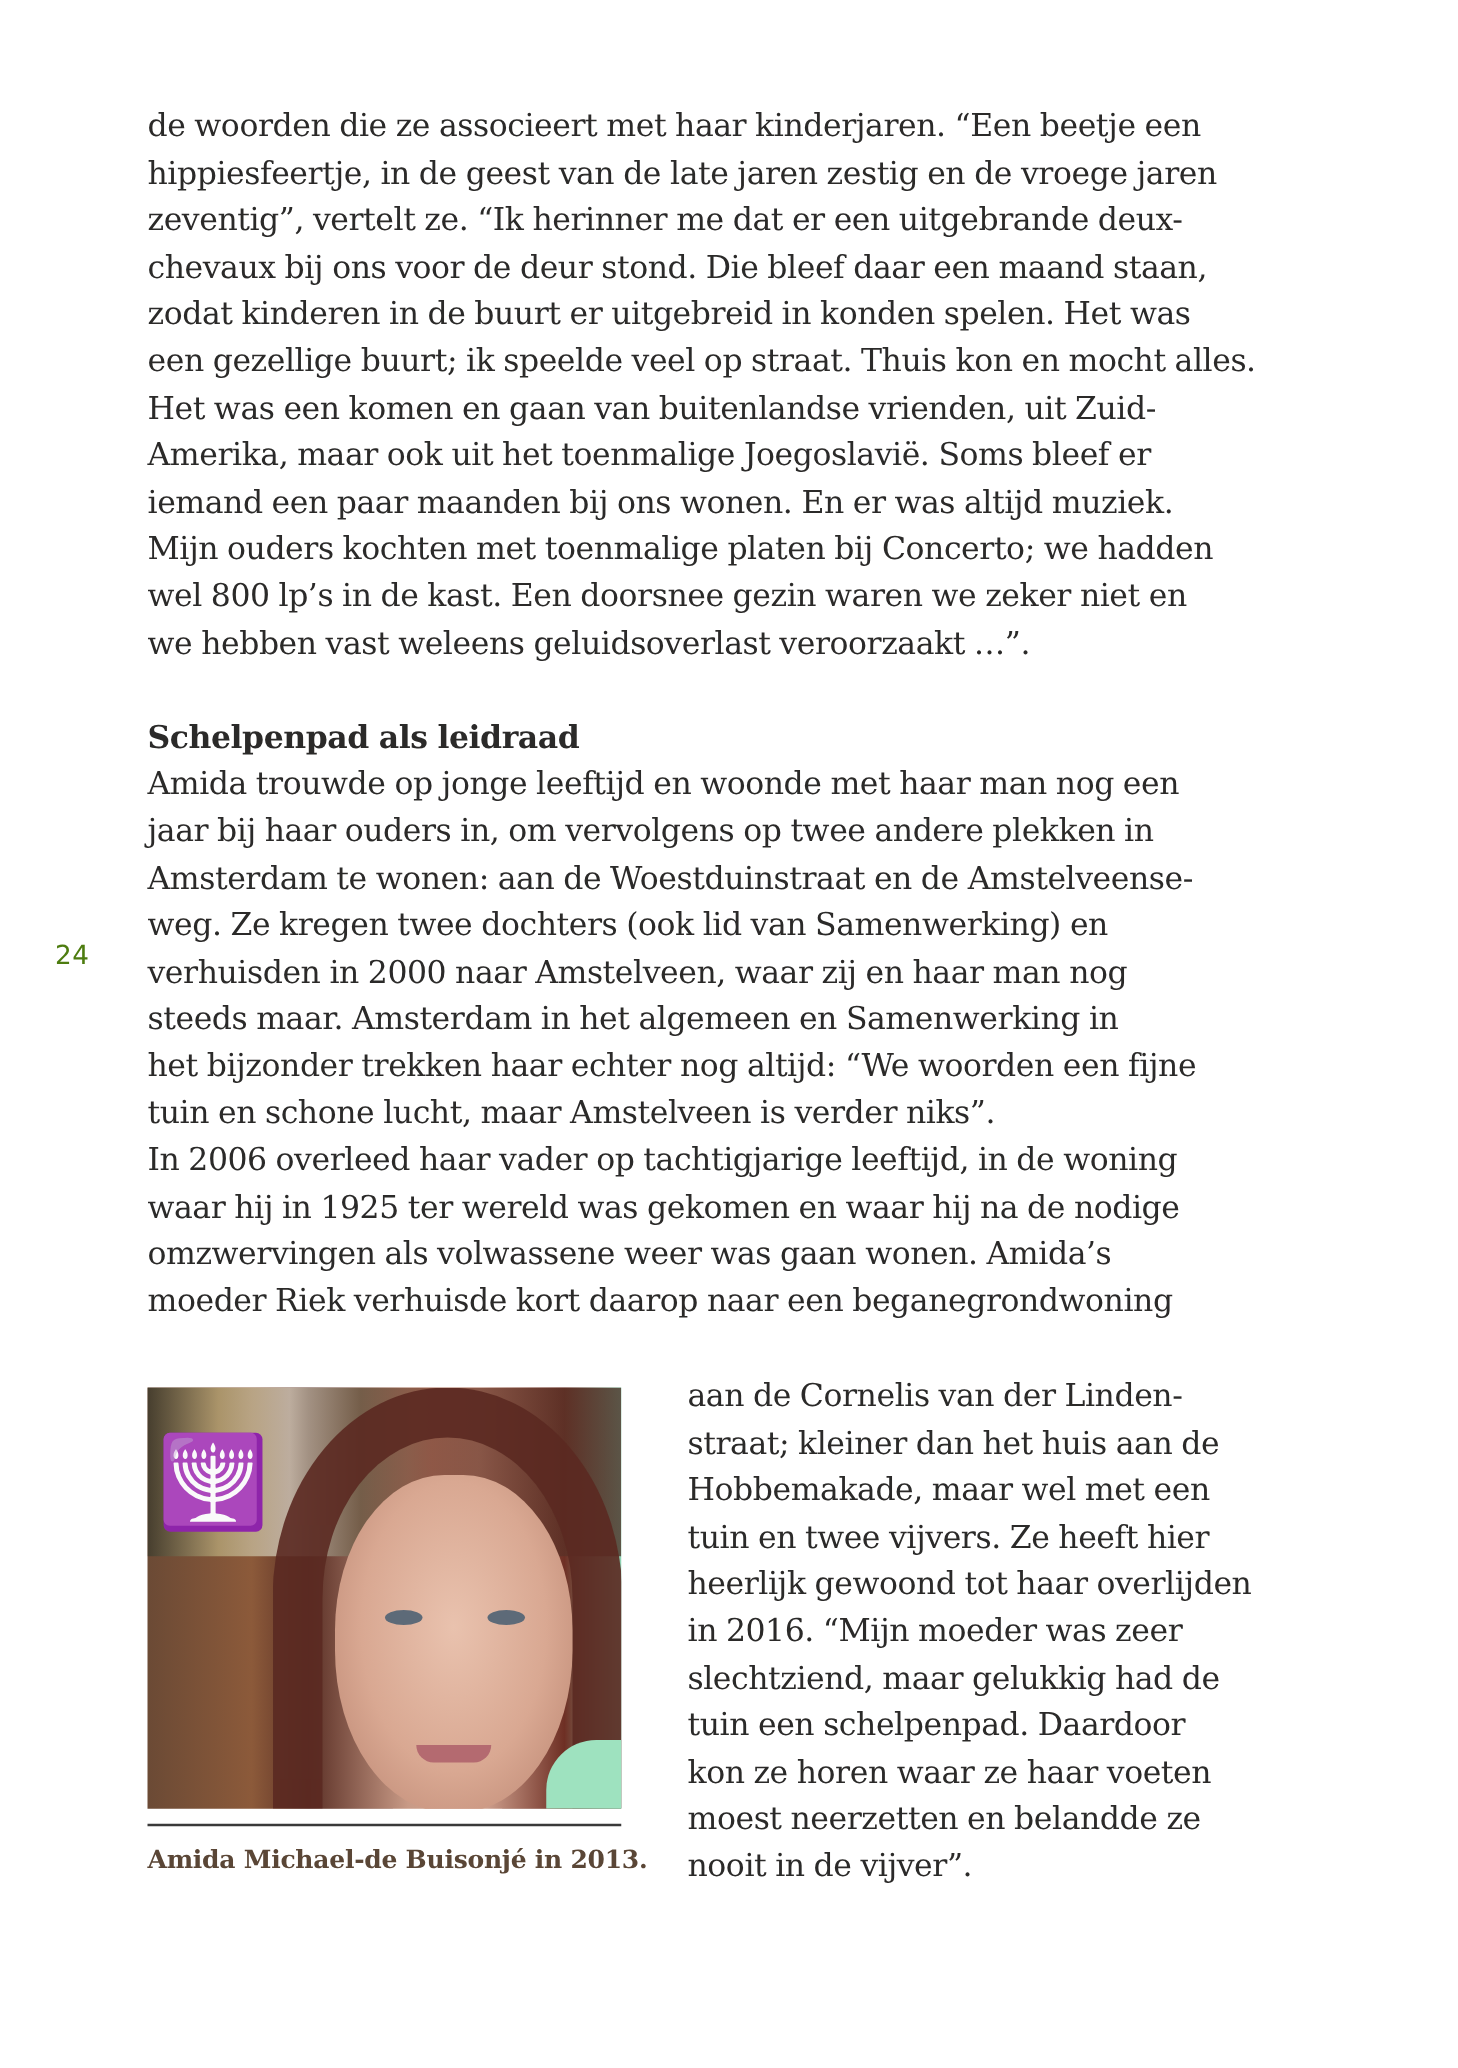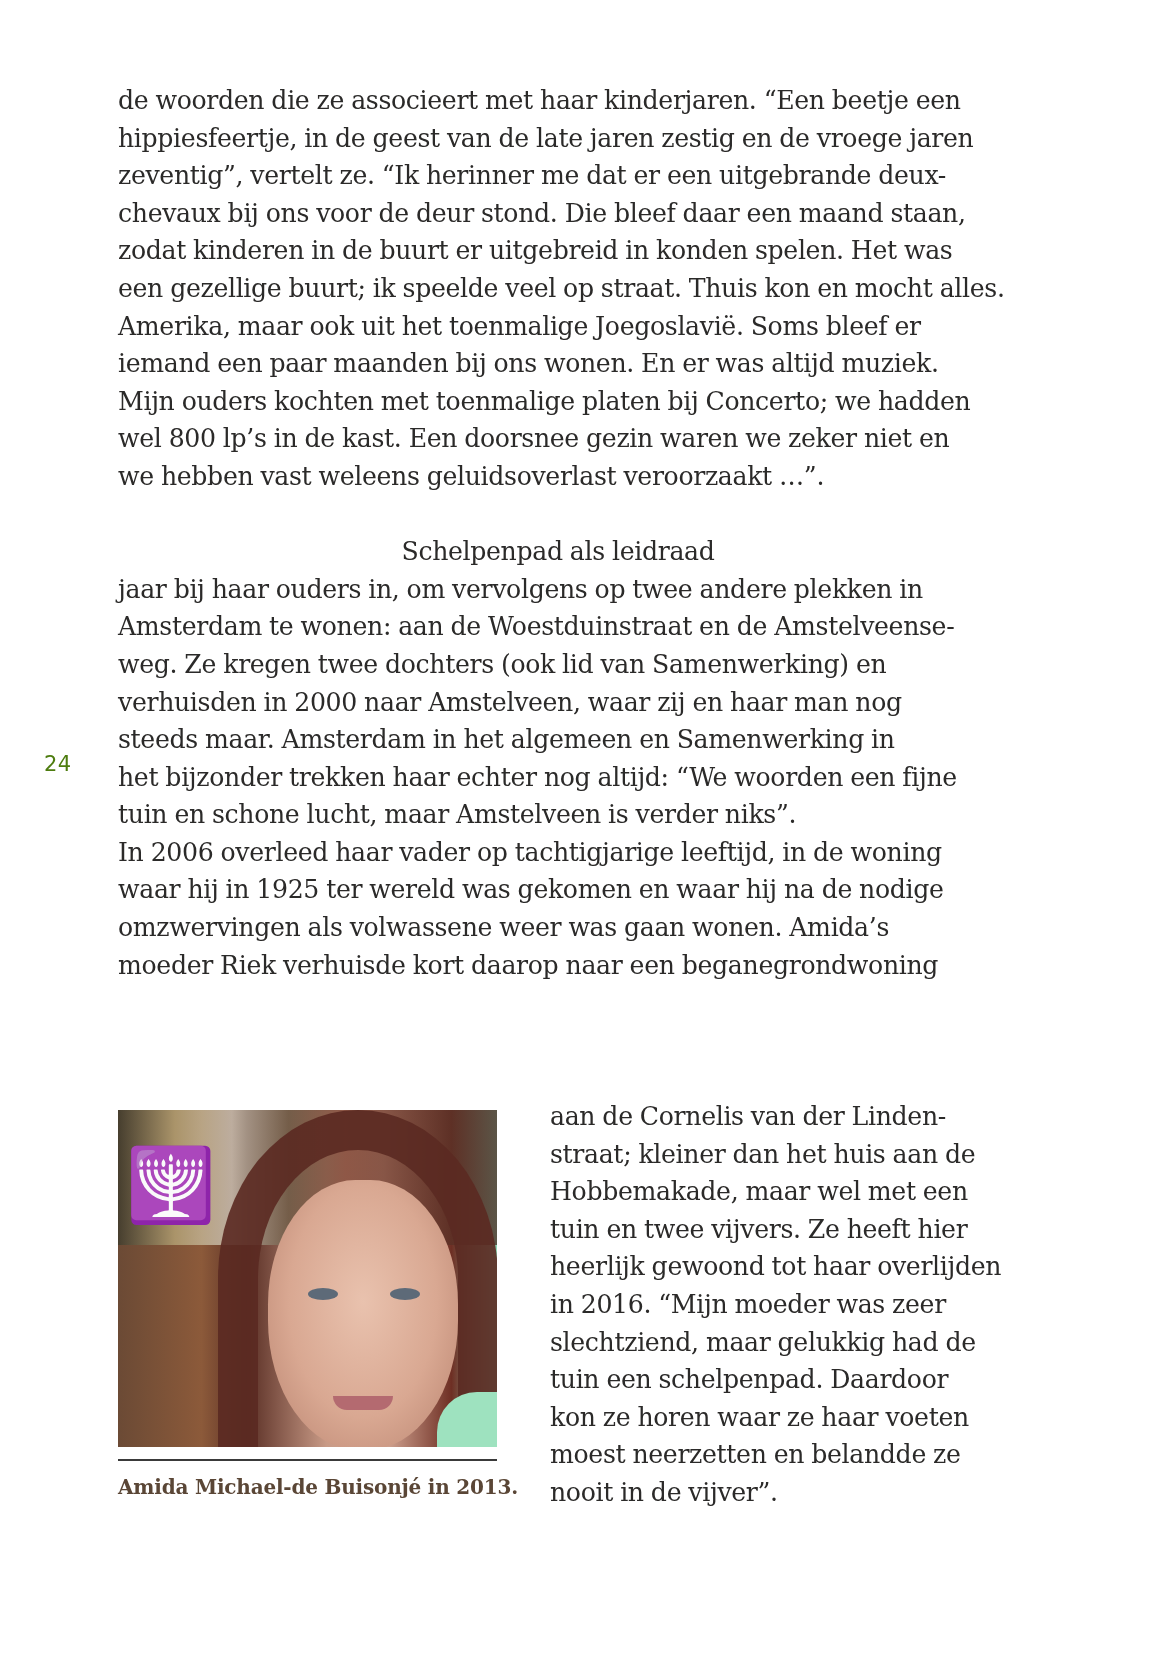--- a/index.html
+++ b/index.html
@@ -14,21 +14,21 @@
     font-size: 21px; color: #4d7c0f; letter-spacing: 0.5px;
   }
   .col {
     position: absolute; left: 118px; top: 82px; width: 880px;
   }
   .line {
     font-size: 25.2px; line-height: 37.6px; height: 37.6px; white-space: nowrap;
     letter-spacing: -0.35px; word-spacing: -0.5px;
   }
   .gap { height: 37.6px; }
-  .heading { font-weight: normal; text-align: center; }
+  .heading { font-weight: bold; }
   .photo-block {
     position: absolute; left: 118px; top: 1110px; width: 379px;
   }
   .photo {
     width: 379px; height: 337px; position: relative; overflow: hidden;
     background: linear-gradient(90deg, #6b4a35 0%, #8c5a3a 22%, #5a2f25 34%, #c89a86 55%, #d6a996 70%, #6e2f24 88%, #8fd6b6 100%);
   }
   .photo .bg-top { position:absolute; left:0; top:0; width:100%; height:40%;
     background: linear-gradient(90deg, #3a3a2c 0%, #b8a97a 15%, #d8d2c4 30%, #6a5a44 45%, #7a4030 60%, #4a2a22 100%); opacity:0.75; }
   .photo .face { position:absolute; left:150px; top:70px; width:190px; height:270px; border-radius: 46% 46% 48% 48%;
@@ -51,29 +51,31 @@
 <div class="page-num">24</div>
 
 <div class="col">
   <div>
     <div class="line">de woorden die ze associeert met haar kinderjaren. “Een beetje een</div>
     <div class="line">hippiesfeertje, in de geest van de late jaren zestig en de vroege jaren</div>
     <div class="line">zeventig”, vertelt ze. “Ik herinner me dat er een uitgebrande deux-</div>
     <div class="line">chevaux bij ons voor de deur stond. Die bleef daar een maand staan,</div>
     <div class="line">zodat kinderen in de buurt er uitgebreid in konden spelen. Het was</div>
     <div class="line">een gezellige buurt; ik speelde veel op straat. Thuis kon en mocht alles.</div>
+    <div class="line">Het was een komen en gaan van buitenlandse vrienden, uit Zuid-</div>
     <div class="line">Amerika, maar ook uit het toenmalige Joegoslavië. Soms bleef er</div>
     <div class="line">iemand een paar maanden bij ons wonen. En er was altijd muziek.</div>
     <div class="line">Mijn ouders kochten met toenmalige platen bij Concerto; we hadden</div>
     <div class="line">wel 800 lp’s in de kast. Een doorsnee gezin waren we zeker niet en</div>
     <div class="line">we hebben vast weleens geluidsoverlast veroorzaakt …”.</div>
   </div>
   <div class="gap"></div>
   <div class="line heading">Schelpenpad als leidraad</div>
   <div>
+    <div class="line">Amida trouwde op jonge leeftijd en woonde met haar man nog een</div>
     <div class="line">jaar bij haar ouders in, om vervolgens op twee andere plekken in</div>
     <div class="line">Amsterdam te wonen: aan de Woestduinstraat en de Amstelveense-</div>
     <div class="line">weg. Ze kregen twee dochters (ook lid van Samenwerking) en</div>
     <div class="line">verhuisden in 2000 naar Amstelveen, waar zij en haar man nog</div>
     <div class="line">steeds maar. Amsterdam in het algemeen en Samenwerking in</div>
     <div class="line">het bijzonder trekken haar echter nog altijd: “We woorden een fijne</div>
     <div class="line">tuin en schone lucht, maar Amstelveen is verder niks”.</div>
   </div>
   <div>
     <div class="line">In 2006 overleed haar vader op tachtigjarige leeftijd, in de woning</div>

